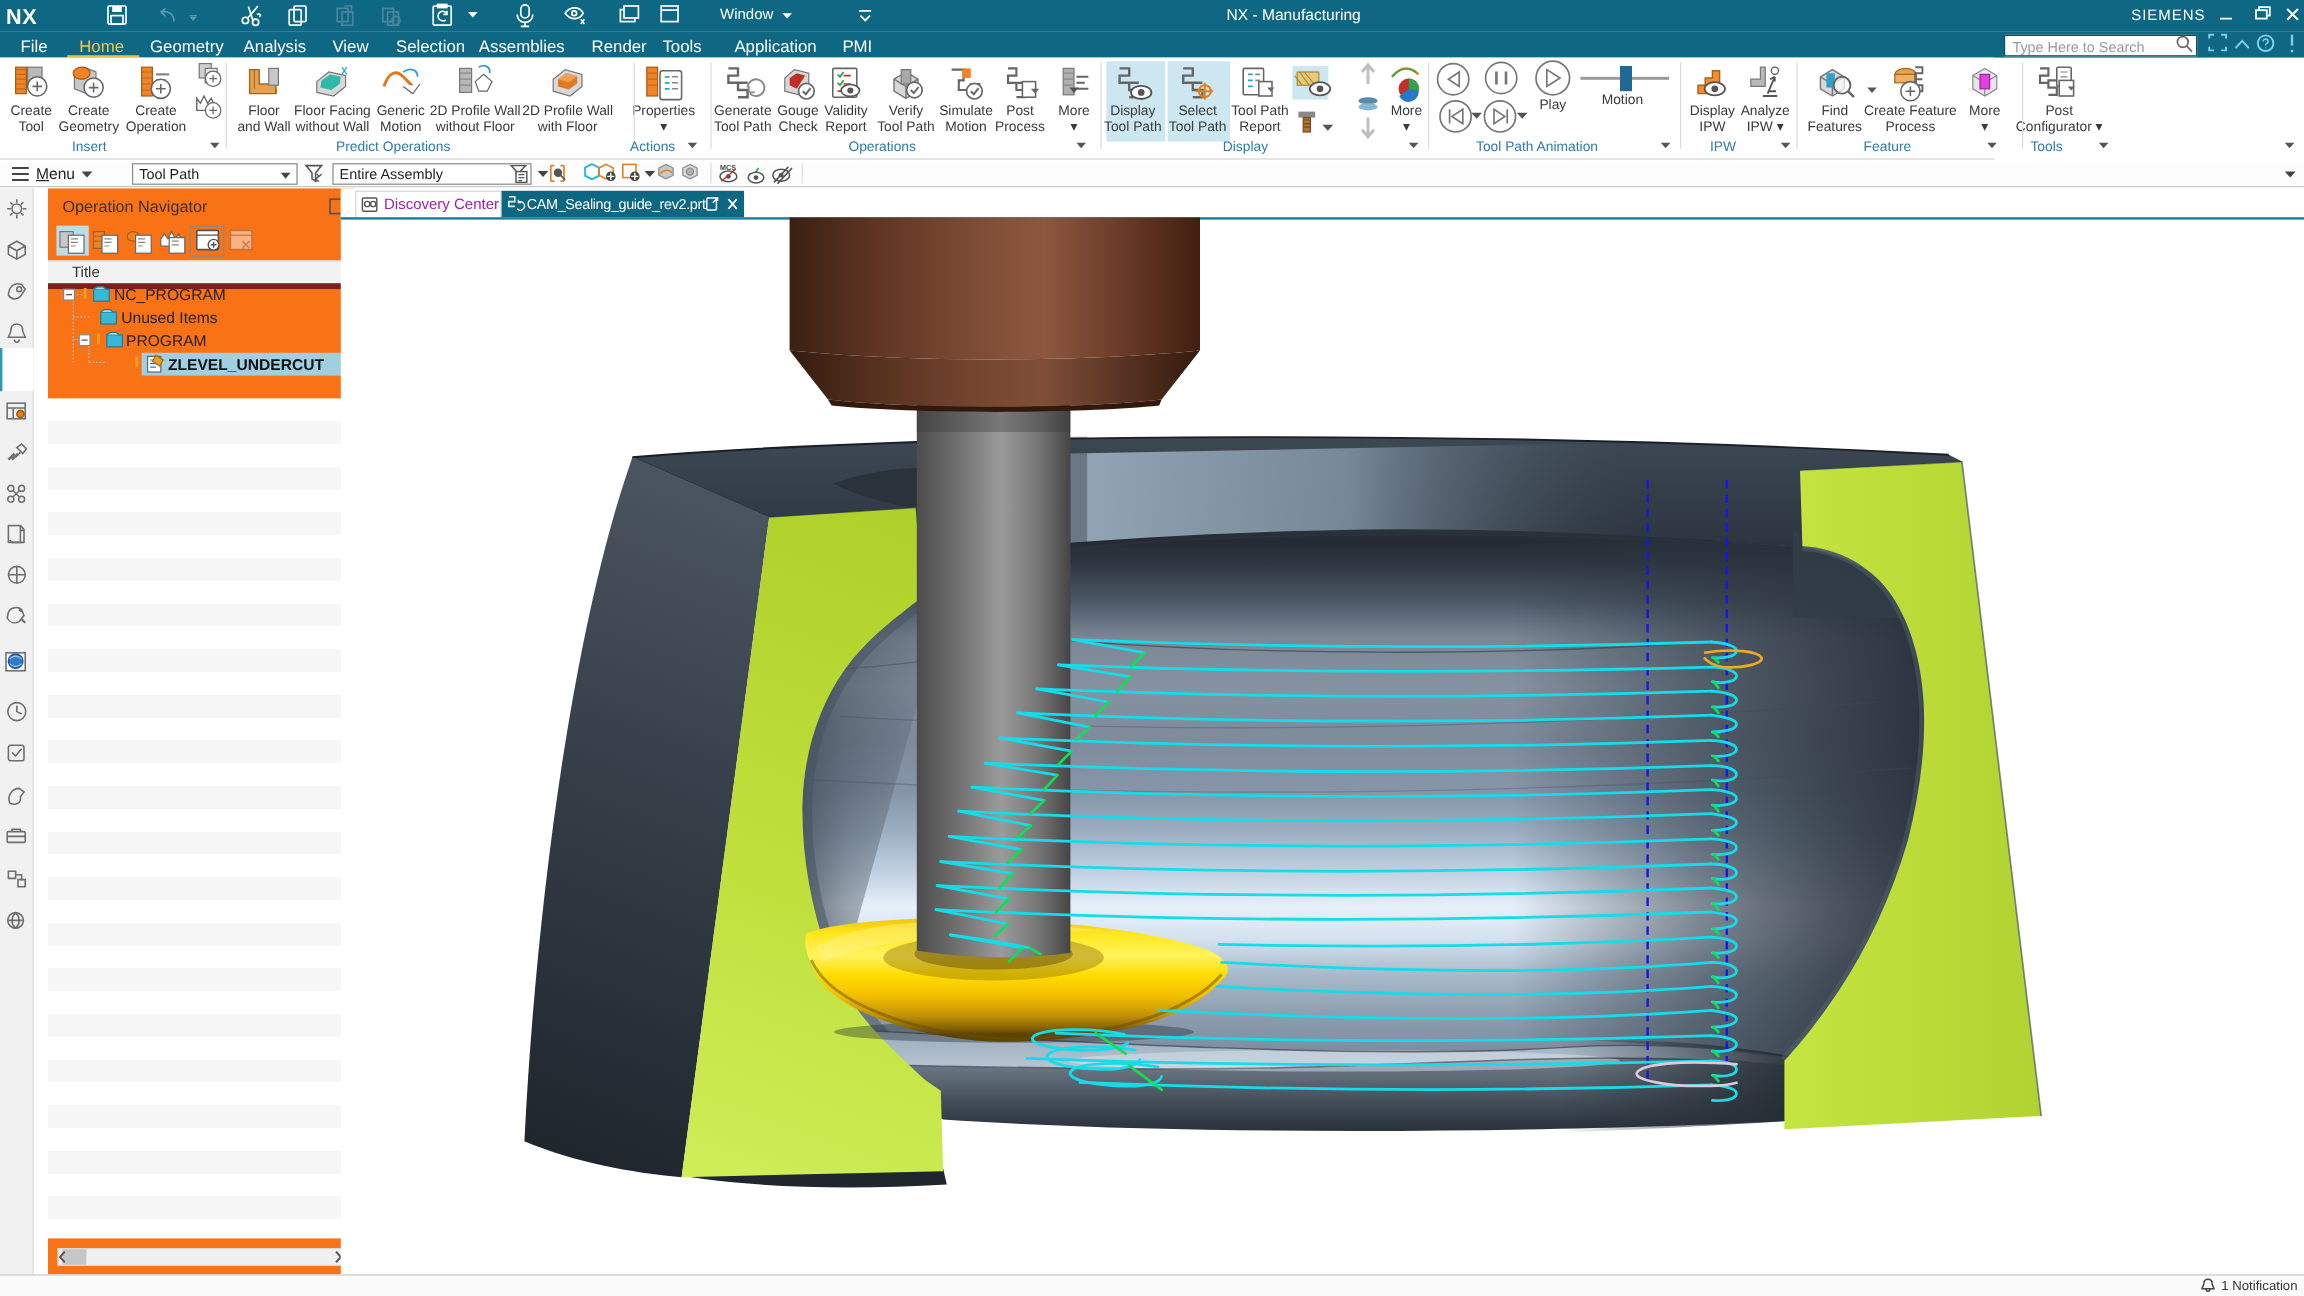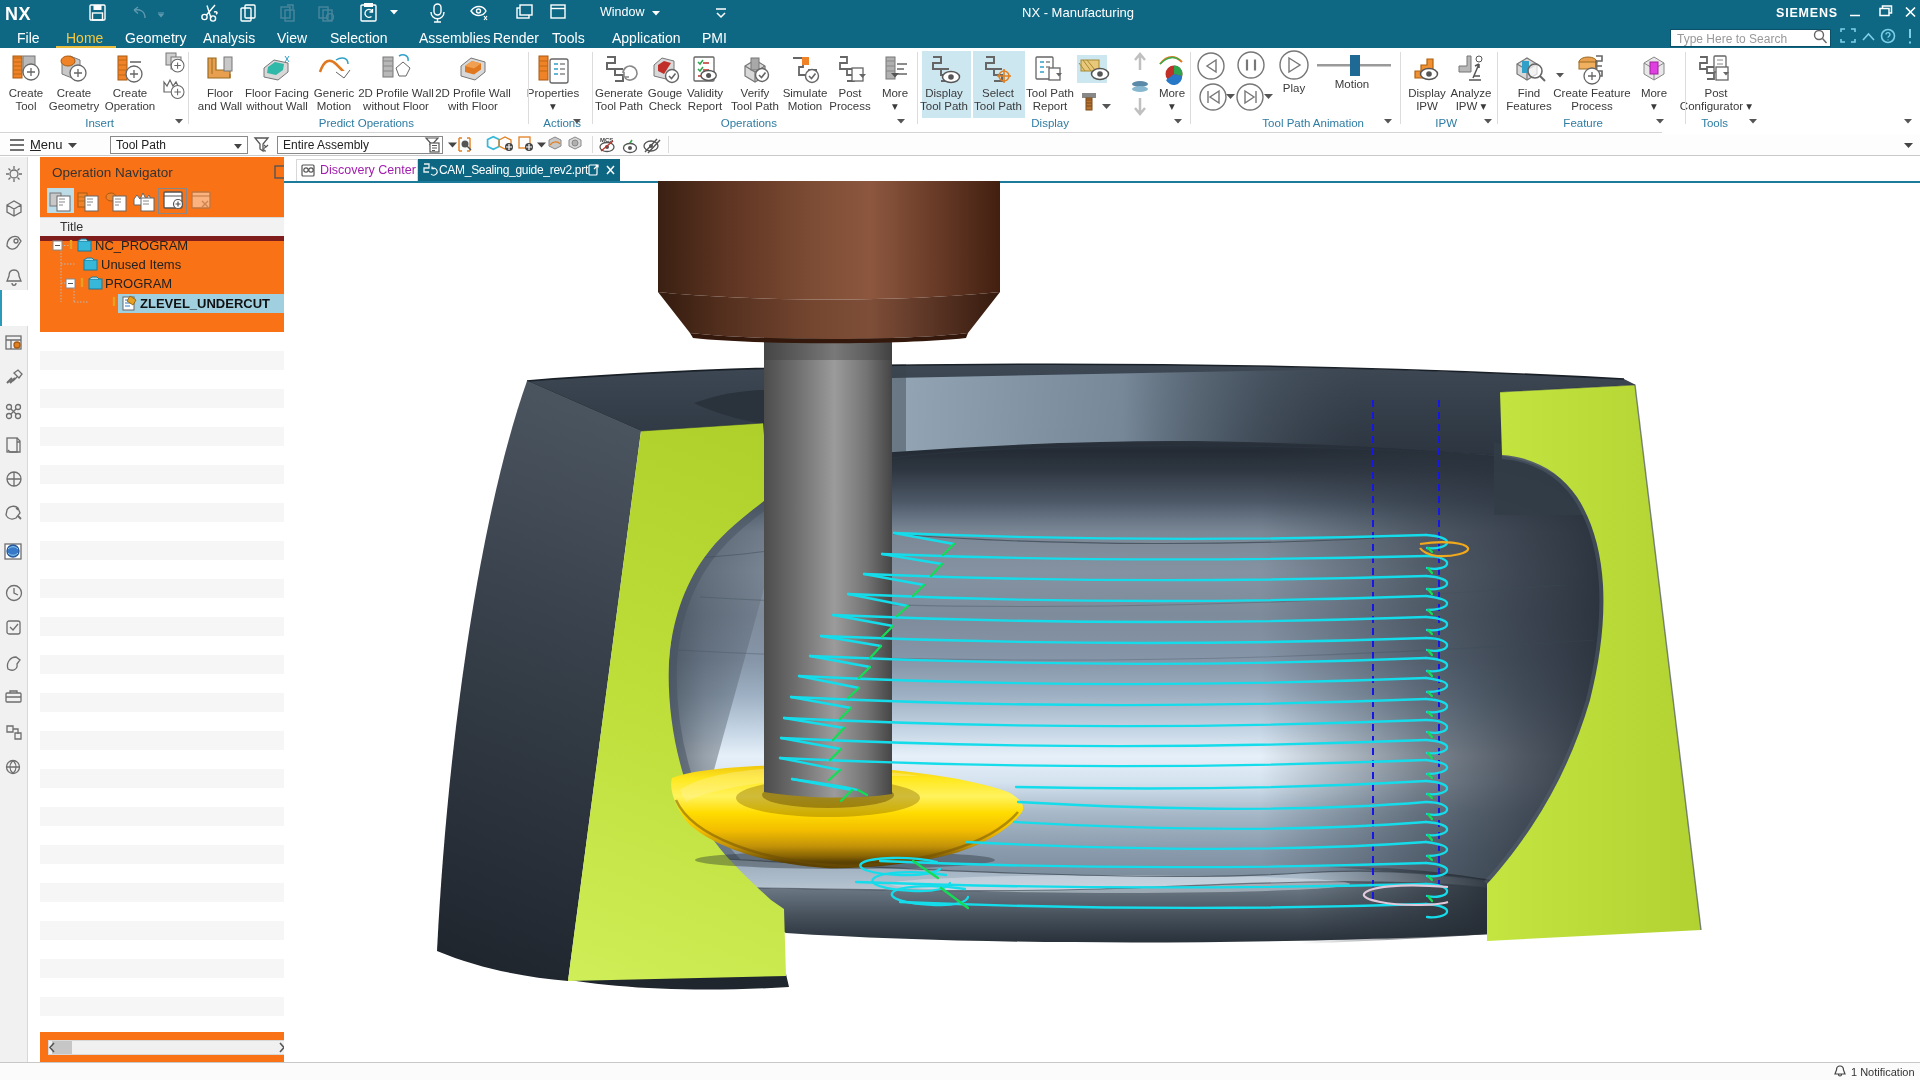--- a/index.html
+++ b/index.html
@@ -2,21 +2,21 @@
 <html><head>
 <meta charset="utf-8">
 <style>
 *{margin:0;padding:0;box-sizing:border-box}
 html,body{width:1920px;height:1080px;overflow:hidden;font-family:"Liberation Sans",sans-serif;background:#fff}
 #titlebar{position:absolute;left:0;top:0;width:1920px;height:26px;background:#0e6884;color:#fff}
 #menubar{position:absolute;left:0;top:26px;width:1920px;height:22px;background:#0e6884;color:#fff}
 .menuitem{position:absolute;top:4px;font-size:14px;color:#ffffff}
 #ribbon{position:absolute;left:0;top:48px;width:1662px;height:85px;background:#fff;border-bottom:1px solid #d4d4d4}
 .rlabel{position:absolute;font-size:11.5px;color:#3a3a3a;text-align:center;line-height:13px;white-space:pre}
-.glabel{position:absolute;top:69px;font-size:11.5px;color:#2e7ca3;text-align:right;white-space:nowrap}
+.glabel{position:absolute;top:69px;font-size:11.5px;color:#2e7ca3;text-align:left;white-space:nowrap}
 .rsep{position:absolute;top:4px;width:1px;height:72px;background:#dcdcdc}
 #toolbar2{position:absolute;left:0;top:134px;width:1920px;height:22px;background:#fdfdfd;border-bottom:1px solid #c9c9c9}
 #sidebar{position:absolute;left:0;top:157px;width:28px;height:905px;background:#f1f1f1;border-right:1px solid #d8d8d8}
 #navpanel{position:absolute;left:40px;top:157px;width:255px;height:905px;background:#f97316;border-right:1px solid #c4c4c4}
 #viewport{position:absolute;left:284px;top:157px;width:1636px;height:905px;background:#fff}
 #tabs{position:absolute;left:0;top:2px;width:1636px;height:22px;background:#fff}
 #statusbar{position:absolute;left:0;top:1062px;width:1920px;height:18px;background:#fbfbfb;border-top:1px solid #c8c8c8;font-size:11px;color:#333}
 .combo{position:absolute;top:2px;height:18px;background:#fff;border:1px solid #898989;font-size:12px;color:#222;line-height:16px;padding-left:5px}
 .combo:after{content:"";position:absolute;right:5px;top:7px;border-left:4px solid transparent;border-right:4px solid transparent;border-top:5px solid #444}
 .hl{background:#cde7f1}
@@ -83,41 +83,41 @@
         <rect x="1" y="1" width="14" height="13"></rect>
         <path d="M1,4.5 h14"></path>
       </g>
 </svg>
 <div style="position:absolute;left:600px;top:5px;font-size:12.5px">Window</div>
 <svg width="120" height="26" style="position:absolute;left:648px;top:0" fill="#fff">
       <path d="M4,11 h8 l-4,4.5 z"></path>
       <path d="M68,9 h10 M69,13 l4,4 4,-4" stroke="#fff" stroke-width="1.5" fill="none"></path>
     </svg>
 <div style="position:absolute;left:1022px;top:5px;font-size:13px">NX - Manufacturing</div>
-<div style="position:absolute;left:1776px;top:6px;font-size:12.5px;font-weight:bold;letter-spacing:.8px">SIEMENS</div>
+<div style="position:absolute;left:1776px;top:6px;font-size:12.5px;font-weight:normal;letter-spacing:.8px">SIEMENS</div>
 <svg width="80" height="26" style="position:absolute;left:1840px;top:0" stroke="#fff" stroke-width="1.5" fill="none">
 <path d="M10,15.5 h10"></path>
 <g transform="translate(36,0)">
         <rect x="4" y="8.5" width="9" height="7"></rect>
         <path d="M6.5,8.5 v-2.5 h9 v7 h-2.5"></path>
       </g>
 <g transform="translate(62,0)">
         <path d="M4,7.5 l9,9 M13,7.5 l-9,9" stroke-width="1.7"></path>
       </g>
 </svg>
 </div>
 <div id="menubar">
 <div class="menuitem" style="left:17px">File</div>
 <div class="menuitem" style="left:66px;color:#f2c743">Home</div>
 <div style="position:absolute;left:56px;top:20px;width:60px;height:2px;background:#e8bc3c"></div>
 <div class="menuitem" style="left:125px">Geometry</div>
 <div class="menuitem" style="left:203px">Analysis</div>
 <div class="menuitem" style="left:277px">View</div>
 <div class="menuitem" style="left:330px">Selection</div>
-<div class="menuitem" style="left:419px">Assemblies</div>
+<div class="menuitem" style="left:399px">Assemblies</div>
 <div class="menuitem" style="left:493px">Render</div>
 <div class="menuitem" style="left:552px">Tools</div>
 <div class="menuitem" style="left:612px">Application</div>
 <div class="menuitem" style="left:702px">PMI</div>
 <div style="position:absolute;left:1670px;top:3px;width:161px;height:18px;background:#fff;border:1px solid #0a5068"></div>
 <div style="position:absolute;left:1677px;top:6px;font-size:12px;color:#999">Type Here to Search</div>
 <svg width="250" height="22" style="position:absolute;left:1670px;top:0" fill="none">
 <g stroke="#666" stroke-width="1.4">
         <circle cx="149" cy="9" r="4.5"></circle>
         <path d="M152.5,12.5 l4,4.5"></path>

